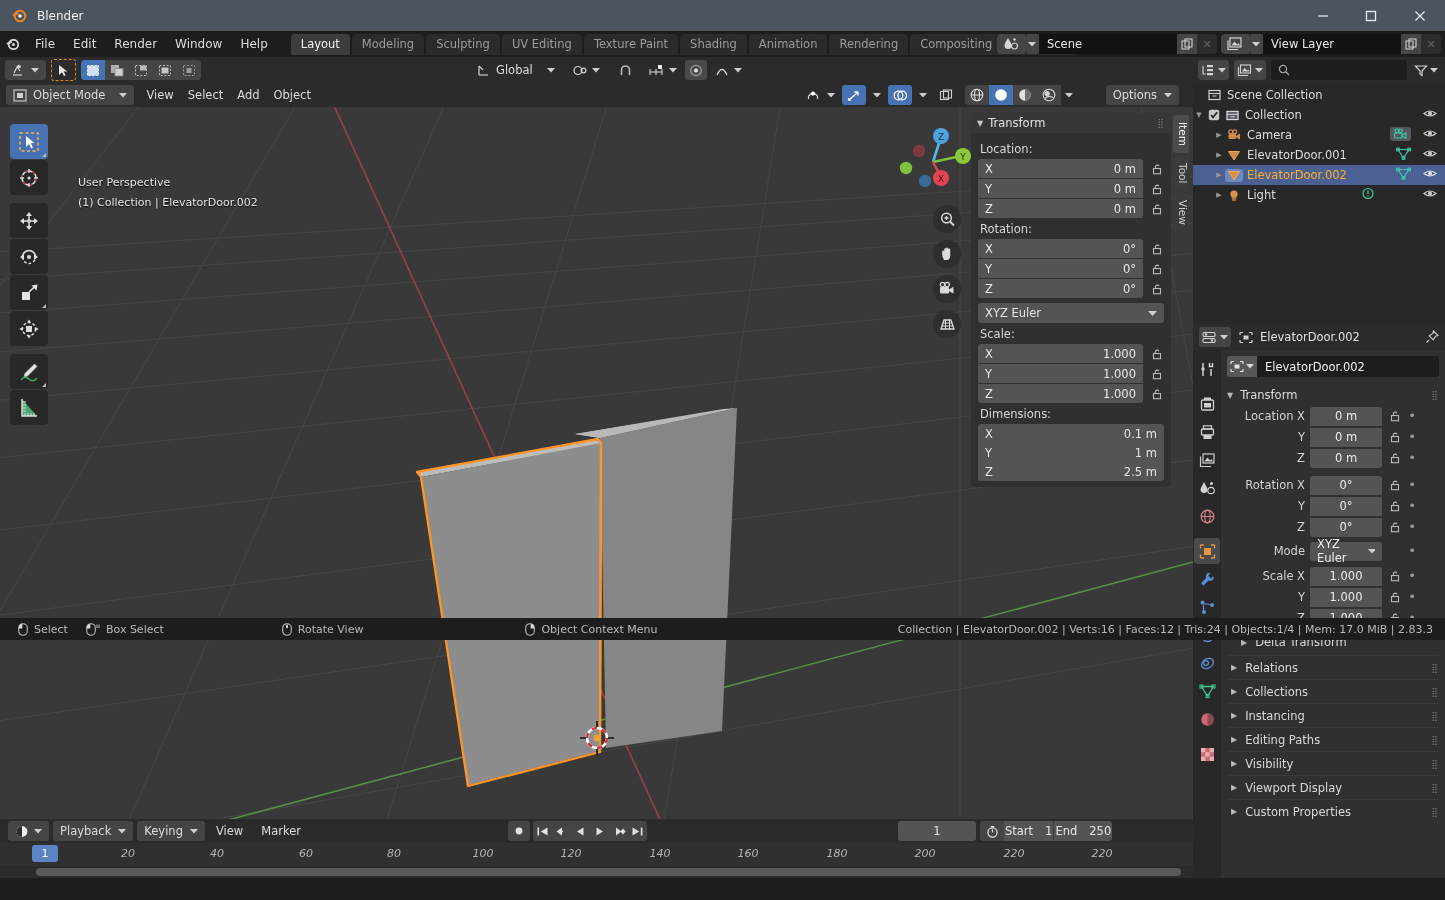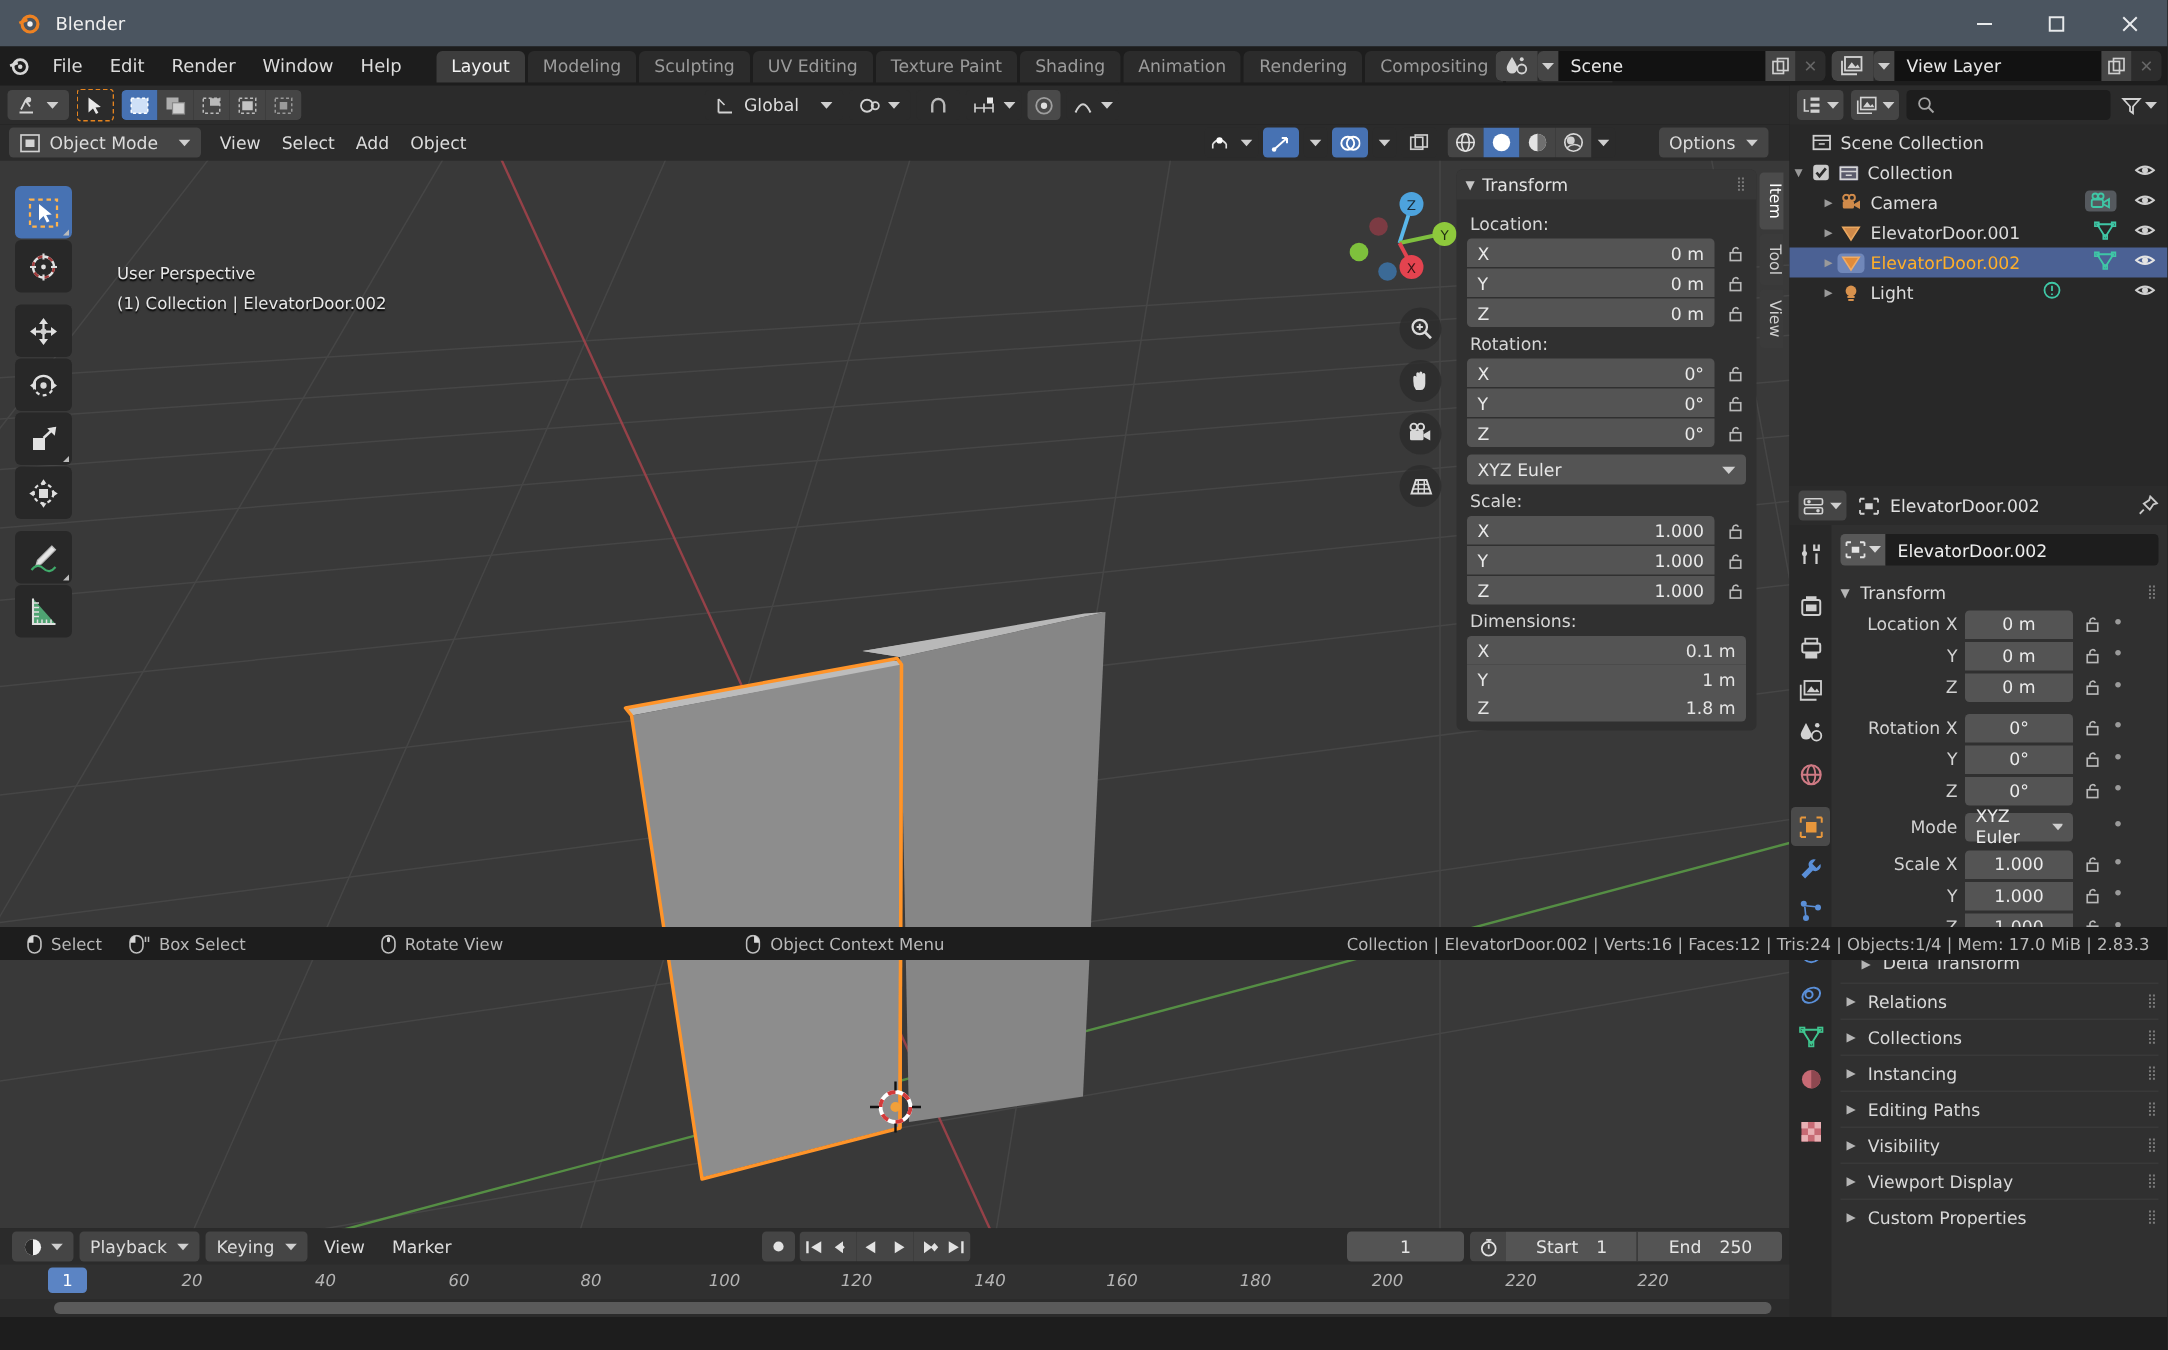--- a/index.html
+++ b/index.html
@@ -89,21 +89,21 @@
 
   
   .timeline { position:absolute; left:0; top:819px; width:1193px; height:59px; background:#2b2b2b;}
   .tl-header { height:24px; display:flex; align-items:center; padding-left:8px; gap:4px; position:relative;}
   .tl-center { position:absolute; left:508px; top:2px; display:flex; align-items:center; gap:3px;}
   .pbtn { width:19px; height:20px; background:#454545; display:flex; align-items:center; justify-content:center;}
   .pgroup { display:flex; border-radius:3px; overflow:hidden; }
   .tl-right { position:absolute; left:898px; top:2px; display:flex; align-items:center; gap:4px;}
   .frfield { width:78px; height:20px; background:#545454; border-radius:3px; display:flex; align-items:center; justify-content:center; font-size:11.5px;}
   .serange { display:flex; border-radius:3px; overflow:hidden;}
-  .sefield { height:20px; background:#545454; display:flex; align-items:center; gap:12px; padding:0 20px; font-size:11.5px;}
+  .sefield { height:20px; background:#545454; display:flex; align-items:center; gap:12px; padding:0 1px; font-size:11.5px;}
   .tl-ruler { position:relative; height:23px; background:#303030; }
   .tk { position:absolute; top:4px; font-size:11px; color:#b4b4b4; transform:translateX(-50%);font-style:italic;}
   .playhead { position:absolute; top:2px; left:32px; width:26px; height:17px; background:#5b84c4; border-radius:3px; display:flex; align-items:center; justify-content:center; font-size:11px; color:#fff;}
   .tl-scroll { position:absolute; left:0; top:47px; width:1193px; height:12px; background:#2b2b2b;}
   .tl-scroll-bar { position:absolute; left:36px; top:2px; width:1145px; height:8px; background:#5a5a5a; border-radius:4px;}
 
   
   .outliner { position:absolute; left:1193px; top:57px; width:252px; height:267px; background:#282828;}
   .ol-header { height:26px; background:#2b2b2b; display:flex; align-items:center; padding:0 5px; gap:5px;}
   .searchbox { flex:1; height:20px; background:#1d1d1d; border-radius:3px; display:flex; align-items:center; padding:0 7px; gap:6px;}
@@ -771,21 +771,21 @@
         <div class="dimfield" style="border-radius:3px 3px 0 0">
           <span>X</span>
             <span>0.1 m</span>
         </div>
         <div class="dimfield">
           <span>Y</span>
             <span>1 m</span>
         </div>
         <div class="dimfield" style="border-radius:0 0 3px 3px">
           <span>Z</span>
-            <span>1.8 m</span>
+            <span>2.5 m</span>
         </div>
       </div>
     </div>
 
     <div class="sidetabs">
       <div class="stab active">Item</div>
       <div class="stab">Tool</div>
       <div class="stab">View</div>
     </div>
   </div>
@@ -1412,21 +1412,21 @@
     <span class="sb-item">
       <span>
           <svg width="14" height="13" viewBox="0 0 14 13">
             <rect x="0.7" y="0.7" width="8.6" height="11.6" rx="4.3" fill="none" stroke="#bdbdbd" stroke-width="1.1"></rect>
             <path d="M0.8 5.5 H4.3 V0.8 a4.3 4.3 0 0 0 -3.5 4.7Z" fill="#d8d8d8"></path>
             <path d="M11 1.5 V5 M13 1.5 V5" stroke="#bdbdbd" stroke-width="1"></path>
           </svg>
         </span>
       <span>Box Select</span>
     </span>
-    <span class="sb-item" style="margin-left:90px">
+    <span class="sb-item" style="margin-left:118px">
       <span>
           <svg width="10" height="13" viewBox="0 0 10 13">
             <rect x="0.7" y="0.7" width="8.6" height="11.6" rx="4.3" fill="none" stroke="#bdbdbd" stroke-width="1.1"></rect>
             <rect x="4" y="1.6" width="2" height="3.6" rx="1" fill="#d8d8d8"></rect>
           </svg>
         </span>
       <span>Rotate View</span>
     </span>
     <span class="sb-item" style="margin-left:162px">
       <span>

